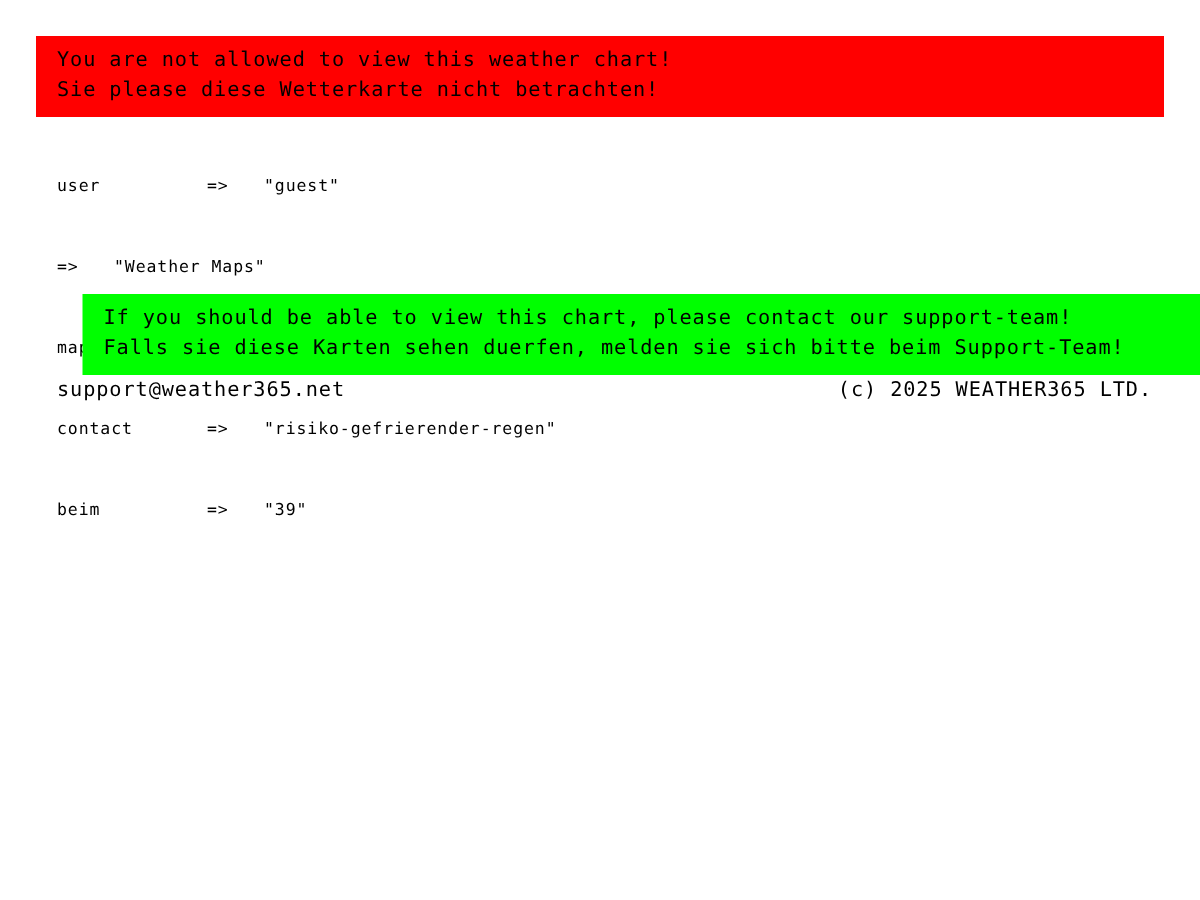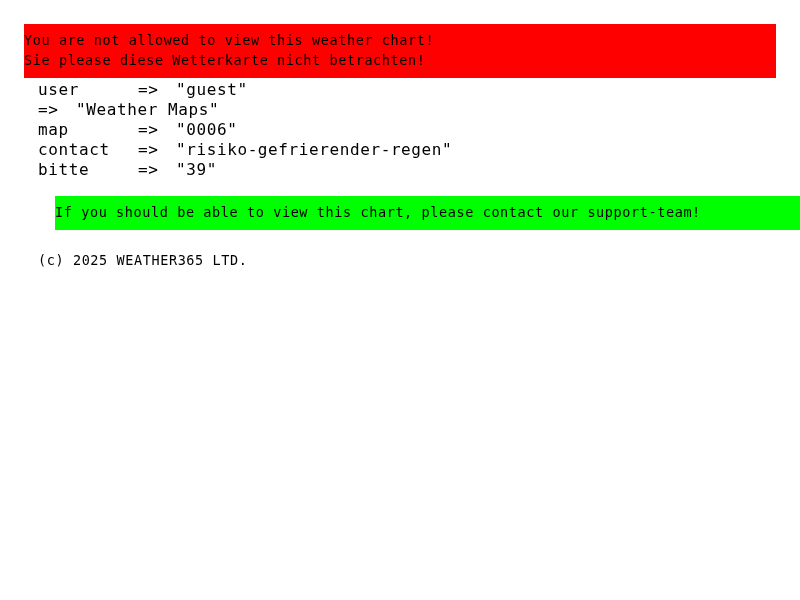--- a/index.html
+++ b/index.html
@@ -18,21 +18,21 @@
   .page {
     position: relative;
     width: 800px;
     height: 600px;
   }
   .banner {
     position: absolute;
     left: 24px;
     width: 752px;
     box-sizing: border-box;
-    padding: 6px 14px 8px 0;
+    padding: 6px 14px 8px 14px;
   }
   .banner-error {
     top: 24px;
     background: #ff0000;
   }
   .banner-ok {
     top: 196px;
     background: #00ff00;
     margin-left: 31px;
   }
@@ -48,22 +48,23 @@
     left: 38px;
     top: 80px;
     width: 720px;
   }
   .param-row {
     display: flex;
     align-items: baseline;
     height: 20px;
     line-height: 20px;
     white-space: pre;
-    font-size: 16px;
+    font-size: 11px;
     letter-spacing: 0.6px;
+    margin-top: 34px;
   }
   .param-key {
     width: 100px;
     flex: 0 0 100px;
   }
   .param-arrow {
     width: 38px;
     flex: 0 0 38px;
   }
   .param-val {
@@ -108,27 +109,29 @@
       <span class="param-key">map</span>
       <span class="param-arrow">=&gt;</span>
       <span class="param-val">"0006"</span>
     </div>
     <div class="param-row">
       <span class="param-key">contact</span>
       <span class="param-arrow">=&gt;</span>
       <span class="param-val">"risiko-gefrierender-regen"</span>
     </div>
     <div class="param-row">
-      <span class="param-key">bitte</span>
+      <span class="param-key">beim</span>
       <span class="param-arrow">=&gt;</span>
       <span class="param-val">"39"</span>
     </div>
   </div>
 
   <div class="banner banner-ok">
     <div class="banner-line">If you should be able to view this chart, please contact our support-team!</div>
+    <div class="banner-line">Falls sie diese Karten sehen duerfen, melden sie sich bitte beim Support-Team!</div>
   </div>
 
   <div class="footer">
+    <span class="footer-left">support@weather365.net</span>
     <span class="footer-right">(c) 2025 WEATHER365 LTD.</span>
   </div>
 
 </div>
 
 </body></html>

